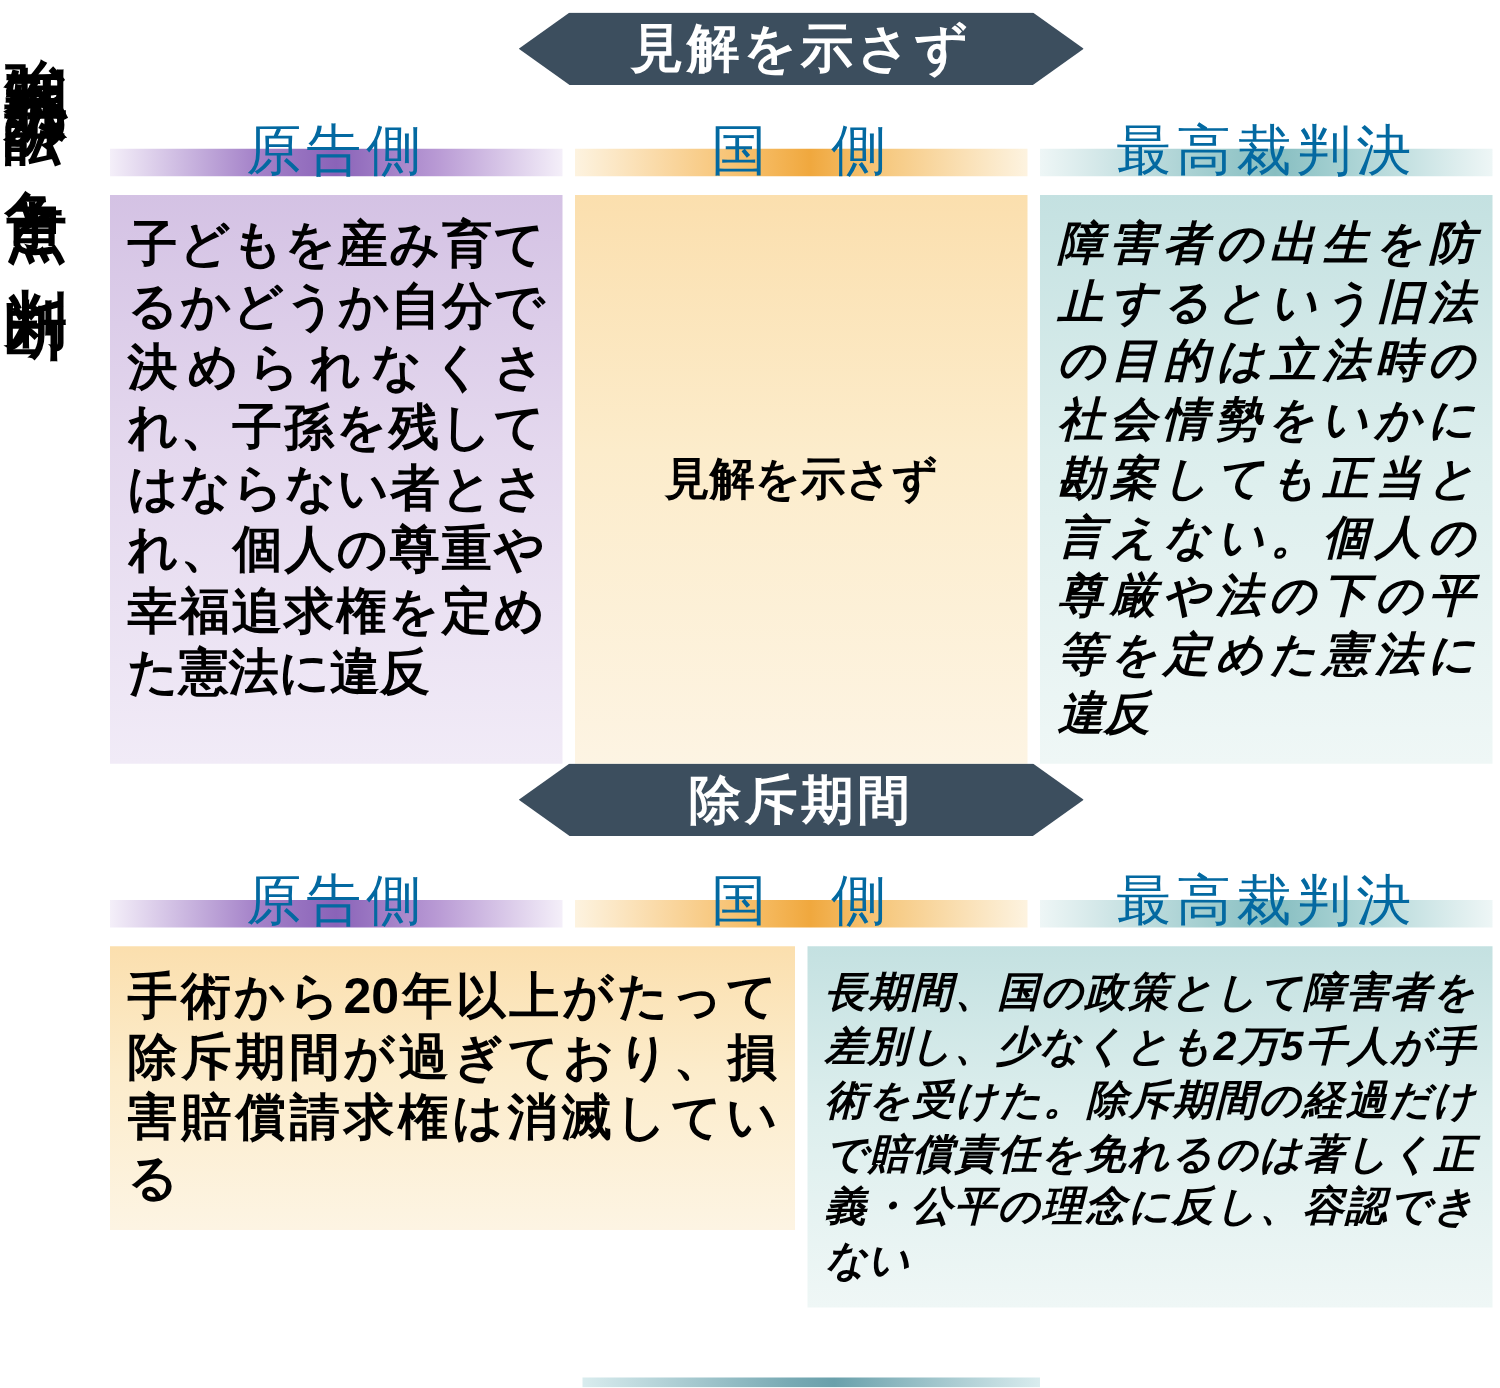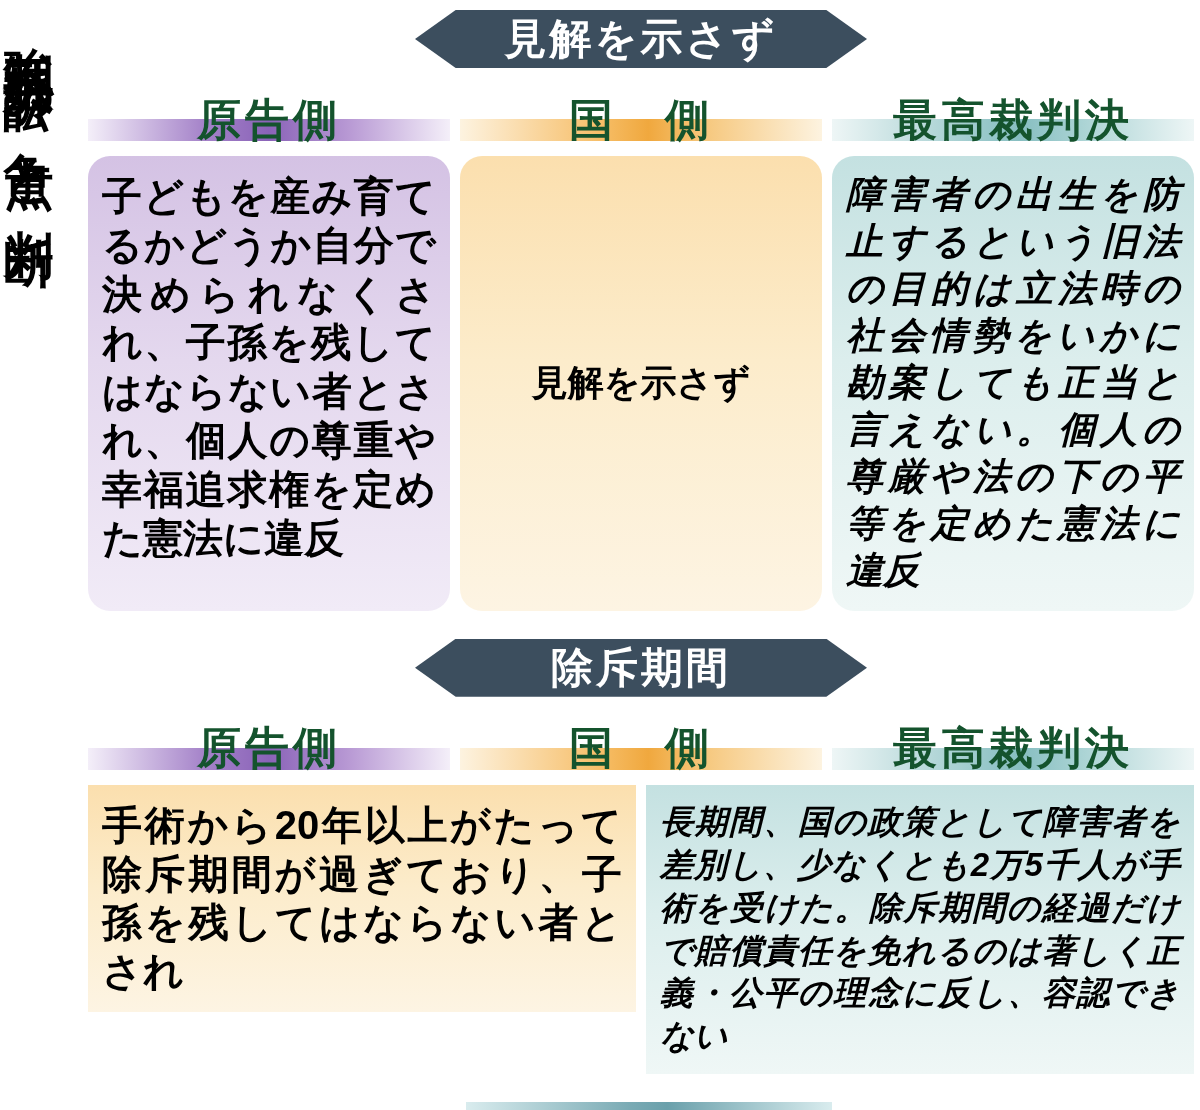--- a/index.html
+++ b/index.html
@@ -18,41 +18,41 @@
     writing-mode:vertical-rl; text-orientation:upright;
     font-size:50px; font-weight:900; line-height:1;
     letter-spacing:7px; color:#000;
   }
 
   .main { position:absolute; left:88px; top:0; width:1106px; }
 
   
   .banner-row { display:flex; justify-content:center; }
   .banner-row.first { margin-top:10px; }
-  .banner-row.second { margin-top:28px; }
+  .banner-row.second { }
   .banner {
     background:#3c4e5e; color:#ffffff;
     width:452px; height:58px;
     display:flex; align-items:center; justify-content:center;
     font-size:42px; font-weight:bold; letter-spacing:3px;
     clip-path:polygon(0 50%, 9% 0, 91% 0, 100% 50%, 91% 100%, 9% 100%);
   }
 
   
   .headers { display:flex; gap:10px; margin-top:24px; }
   .hdr { flex:1; position:relative; height:56px; display:flex; align-items:center; justify-content:center; }
   .hdr .band { position:absolute; left:0; right:0; top:27px; height:22px; }
   .band-p { background:linear-gradient(90deg,#f4eff9 0%,#a583c9 32%,#8a63b8 50%,#b899d4 72%,#f4eff9 100%); }
   .band-o { background:linear-gradient(90deg,#fdf3e0 0%,#f6bc64 40%,#f0a83e 52%,#f6c87e 68%,#fdf3e0 100%); }
   .band-t { background:linear-gradient(90deg,#eef6f6 0%,#9ccacc 40%,#87bec1 52%,#a8d2d3 68%,#eef6f6 100%); }
-  .hdr .label { position:relative; font-size:44px; font-weight:700; letter-spacing:4px; color:#14532d; }
+  .hdr .label { position:relative; font-size:44px; font-weight:400; letter-spacing:4px; color:#0369a1; }
 
   
   .cells { display:flex; gap:10px; margin-top:8px; }
-  .cells.equal .cell { min-height:360px;border-radius:22px; }
+  .cells.equal .cell { min-height:360px; }
   .cells.auto { align-items:flex-start; }
   .cell {
     flex:1; padding:16px 14px;
     font-weight:600; color:#000;
     text-align:justify;
   }
   .cell-p { background:linear-gradient(180deg,#d4c2e4 0%,#e4d8ee 45%,#f1ebf7 100%); }
   .cell-o { background:linear-gradient(180deg,#fbdfae 0%,#fceccb 45%,#fdf4e3 100%); }
   .cell-t { background:linear-gradient(180deg,#c4e1e1 0%,#dceeed 45%,#eff7f6 100%);font-style:italic; }
   .cell.centered { display:flex; align-items:center; justify-content:center; text-align:right; }
@@ -118,21 +118,21 @@
           <div class="band band-o"></div>
           <div class="label">国　側</div>
         </div>
         <div class="hdr">
           <div class="band band-t"></div>
           <div class="label">最高裁判決</div>
         </div>
       </div>
 
       <div class="cells auto">
-        <div class="cell cell-o fs-40">手術から20年以上がたって除斥期間が過ぎており、子孫を残してはならない者とされ</div>
+        <div class="cell cell-o fs-40">手術から20年以上がたって除斥期間が過ぎており、損害賠償請求権は消滅している</div>
         <div class="cell cell-t fs-33">長期間、国の政策として障害者を差別し、少なくとも2万5千人が手術を受けた。除斥期間の経過だけで賠償責任を免れるのは著しく正義・公平の理念に反し、容認できない</div>
       </div>
     </div>
 
   </div>
 
   <div class="cutoff"></div>
 
 </div>
 

